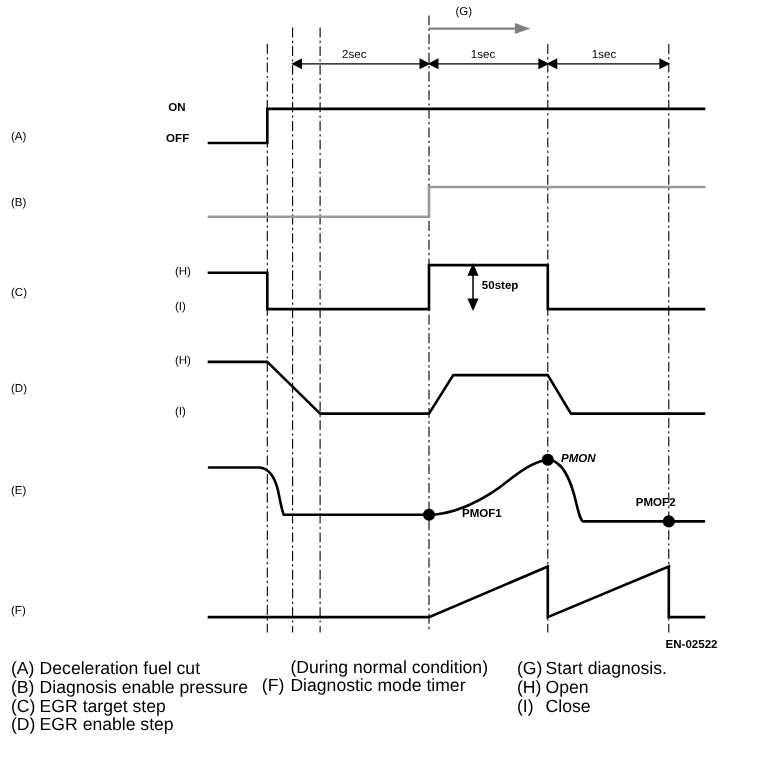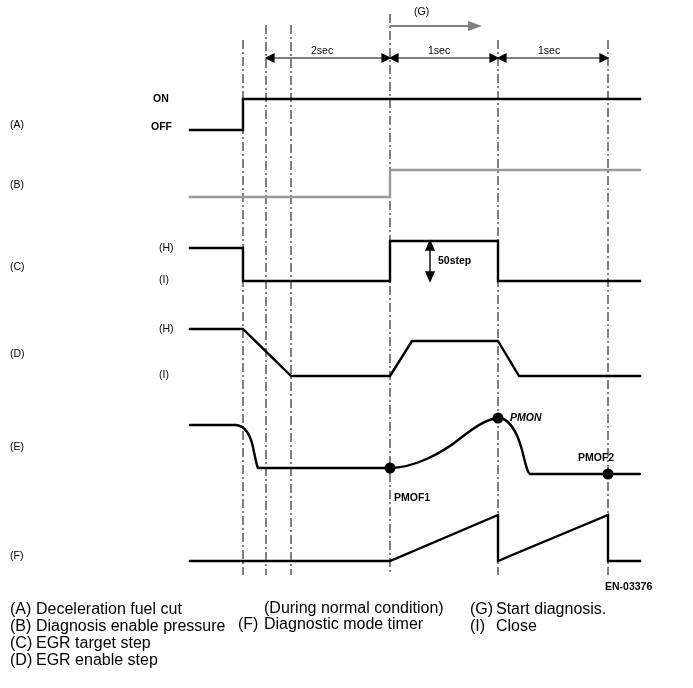--- a/index.html
+++ b/index.html
@@ -146,25 +146,25 @@
   <div class="code-label" style="left:159px; top:368px; font-weight:normal;">(I)</div>
 
   <div class="code-label" style="left:311px; top:44px; font-weight:normal;">2sec</div>
   <div class="code-label" style="left:428px; top:44px; font-weight:normal;">1sec</div>
   <div class="code-label" style="left:538px; top:44px; font-weight:normal;">1sec</div>
 
   <div class="code-label" style="left:414px; top:5px; font-weight:normal;">(G)</div>
 
   <div class="code-label" style="left:438px; top:254px; font-weight:bold;">50step</div>
 
-  <div class="code-label" style="left:394px; top:461px;margin-top:30px;">PMOF1</div>
+  <div class="code-label" style="left:420px; top:461px;">PMOF1</div>
   <div class="code-label" style="left:510px; top:411px;font-style:italic;">PMON</div>
   <div class="code-label" style="left:578px; top:451px;">PMOF2</div>
 
-  <div class="code-label" style="left:605px; top:580px;">EN-03376</div>
+  <div class="code-label" style="left:605px; top:580px;">EN-02522</div>
 
   <div class="legend-col" style="left:10px; top:600px;">
     <div class="legend-row">
       <span class="legend-key">(A)</span><span>Deceleration fuel cut</span>
     </div>
     <div class="legend-row">
       <span class="legend-key">(B)</span><span>Diagnosis enable pressure</span>
     </div>
     <div class="legend-row">
       <span class="legend-key">(C)</span><span>EGR target step</span>
@@ -179,17 +179,20 @@
     <div class="legend-row">
       <span class="legend-key">(F)</span><span>Diagnostic mode timer</span>
     </div>
   </div>
 
   <div class="legend-col" style="left:470px; top:600px;">
     <div class="legend-row">
       <span class="legend-key">(G)</span><span>Start diagnosis.</span>
     </div>
     <div class="legend-row">
+      <span class="legend-key">(H)</span><span>Open</span>
+    </div>
+    <div class="legend-row">
       <span class="legend-key">(I)</span><span>Close</span>
     </div>
   </div>
 
 </div>
 
 </body></html>

